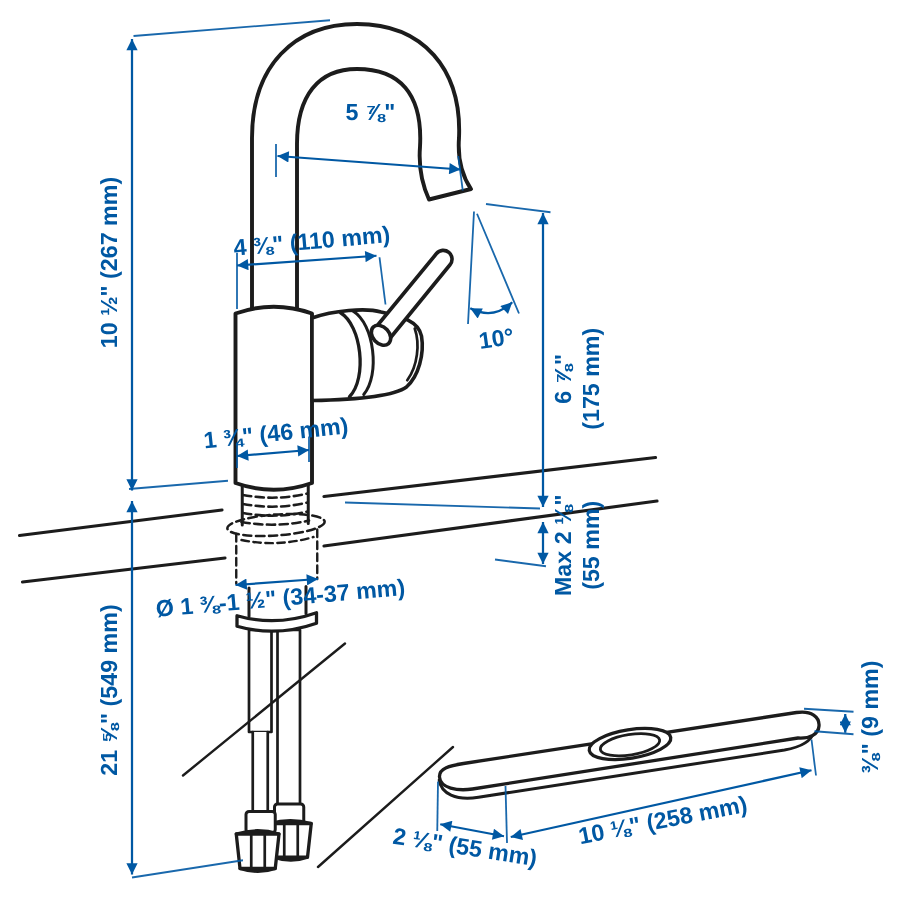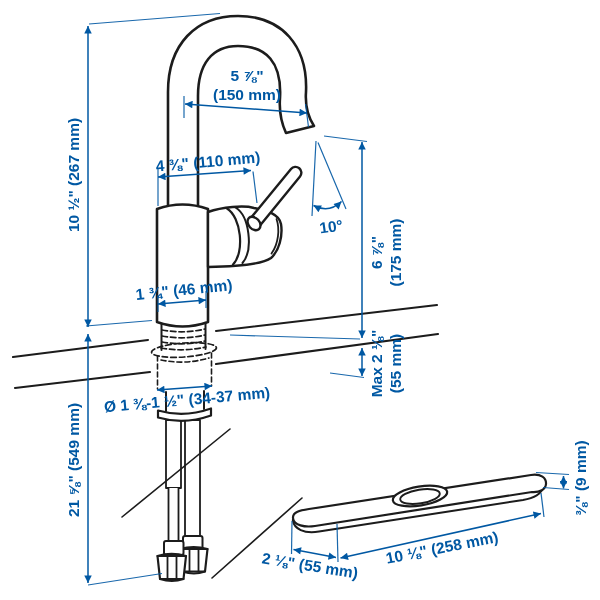--- a/index.html
+++ b/index.html
@@ -134,21 +134,20 @@
       <path class="dim" marker-start="url(#arw)" marker-end="url(#arw)" d="M362 348 L362 376"></path>
       <path class="dim" marker-start="url(#arw)" marker-end="url(#arw)" d="M313.5 205.5 Q329 213.5 341.5 201.5"></path>
       <path class="dim" marker-start="url(#arw)" marker-end="url(#arw)" d="M293.5 549.5 L336 557.5"></path>
       <path class="dim" marker-start="url(#arw)" marker-end="url(#arw)" d="M340.5 558 L541 513.5"></path>
       <path class="dim" marker-start="url(#arw)" marker-end="url(#arw)" d="M563.5 476 L563.5 488.5"></path>
     </g>
   </svg>
 
   <div class="lbl" style="left:187px;top:66px;width:120px;">
     <div>5 ⅞"</div>
-    <div>(150 mm)</div>
   </div>
 
   <div class="lbl" style="left:143px;top:152px;width:130px;transform:rotate(-5deg);">4 ⅜" (110 mm)</div>
 
   <div class="lbl r90" style="left:7px;top:165px;width:134px;height:20px;">10 ½" (267 mm)</div>
 
   <div class="lbl" style="left:124px;top:280px;width:120px;transform:rotate(-6deg);">1 ¾" (46 mm)</div>
 
   <div class="lbl" style="left:306px;top:217px;width:50px;transform:rotate(-8deg);">10°</div>
 

